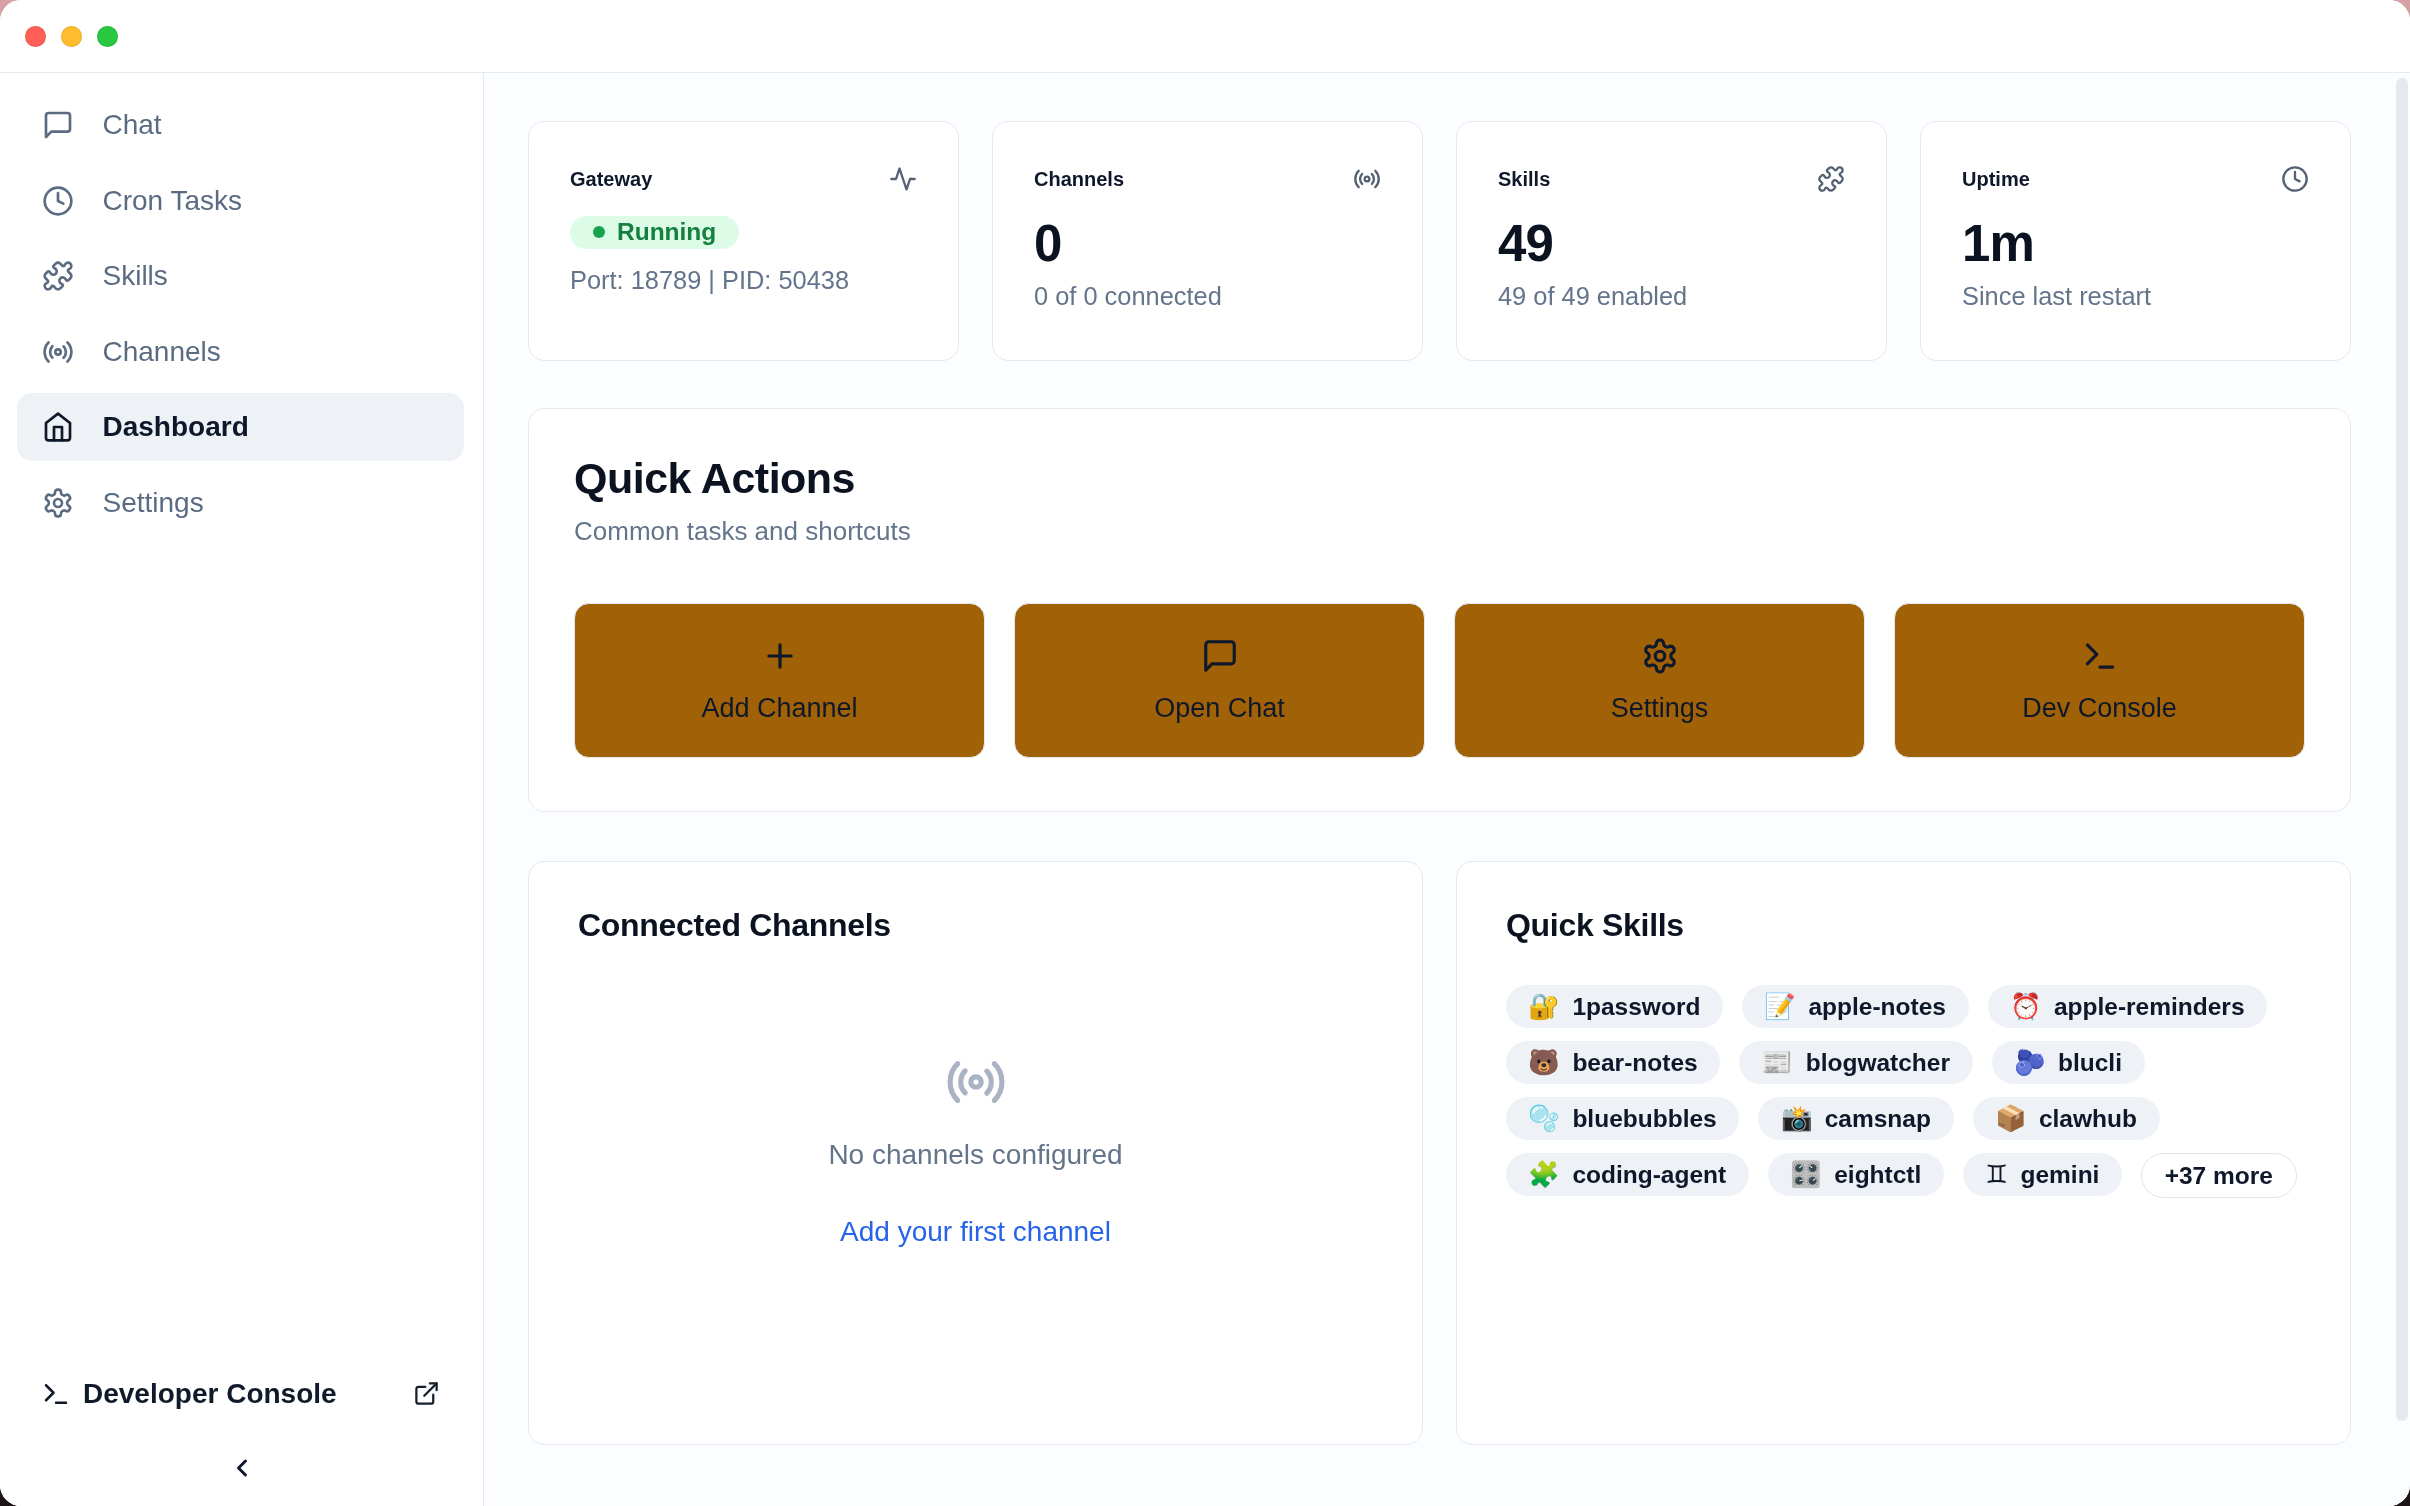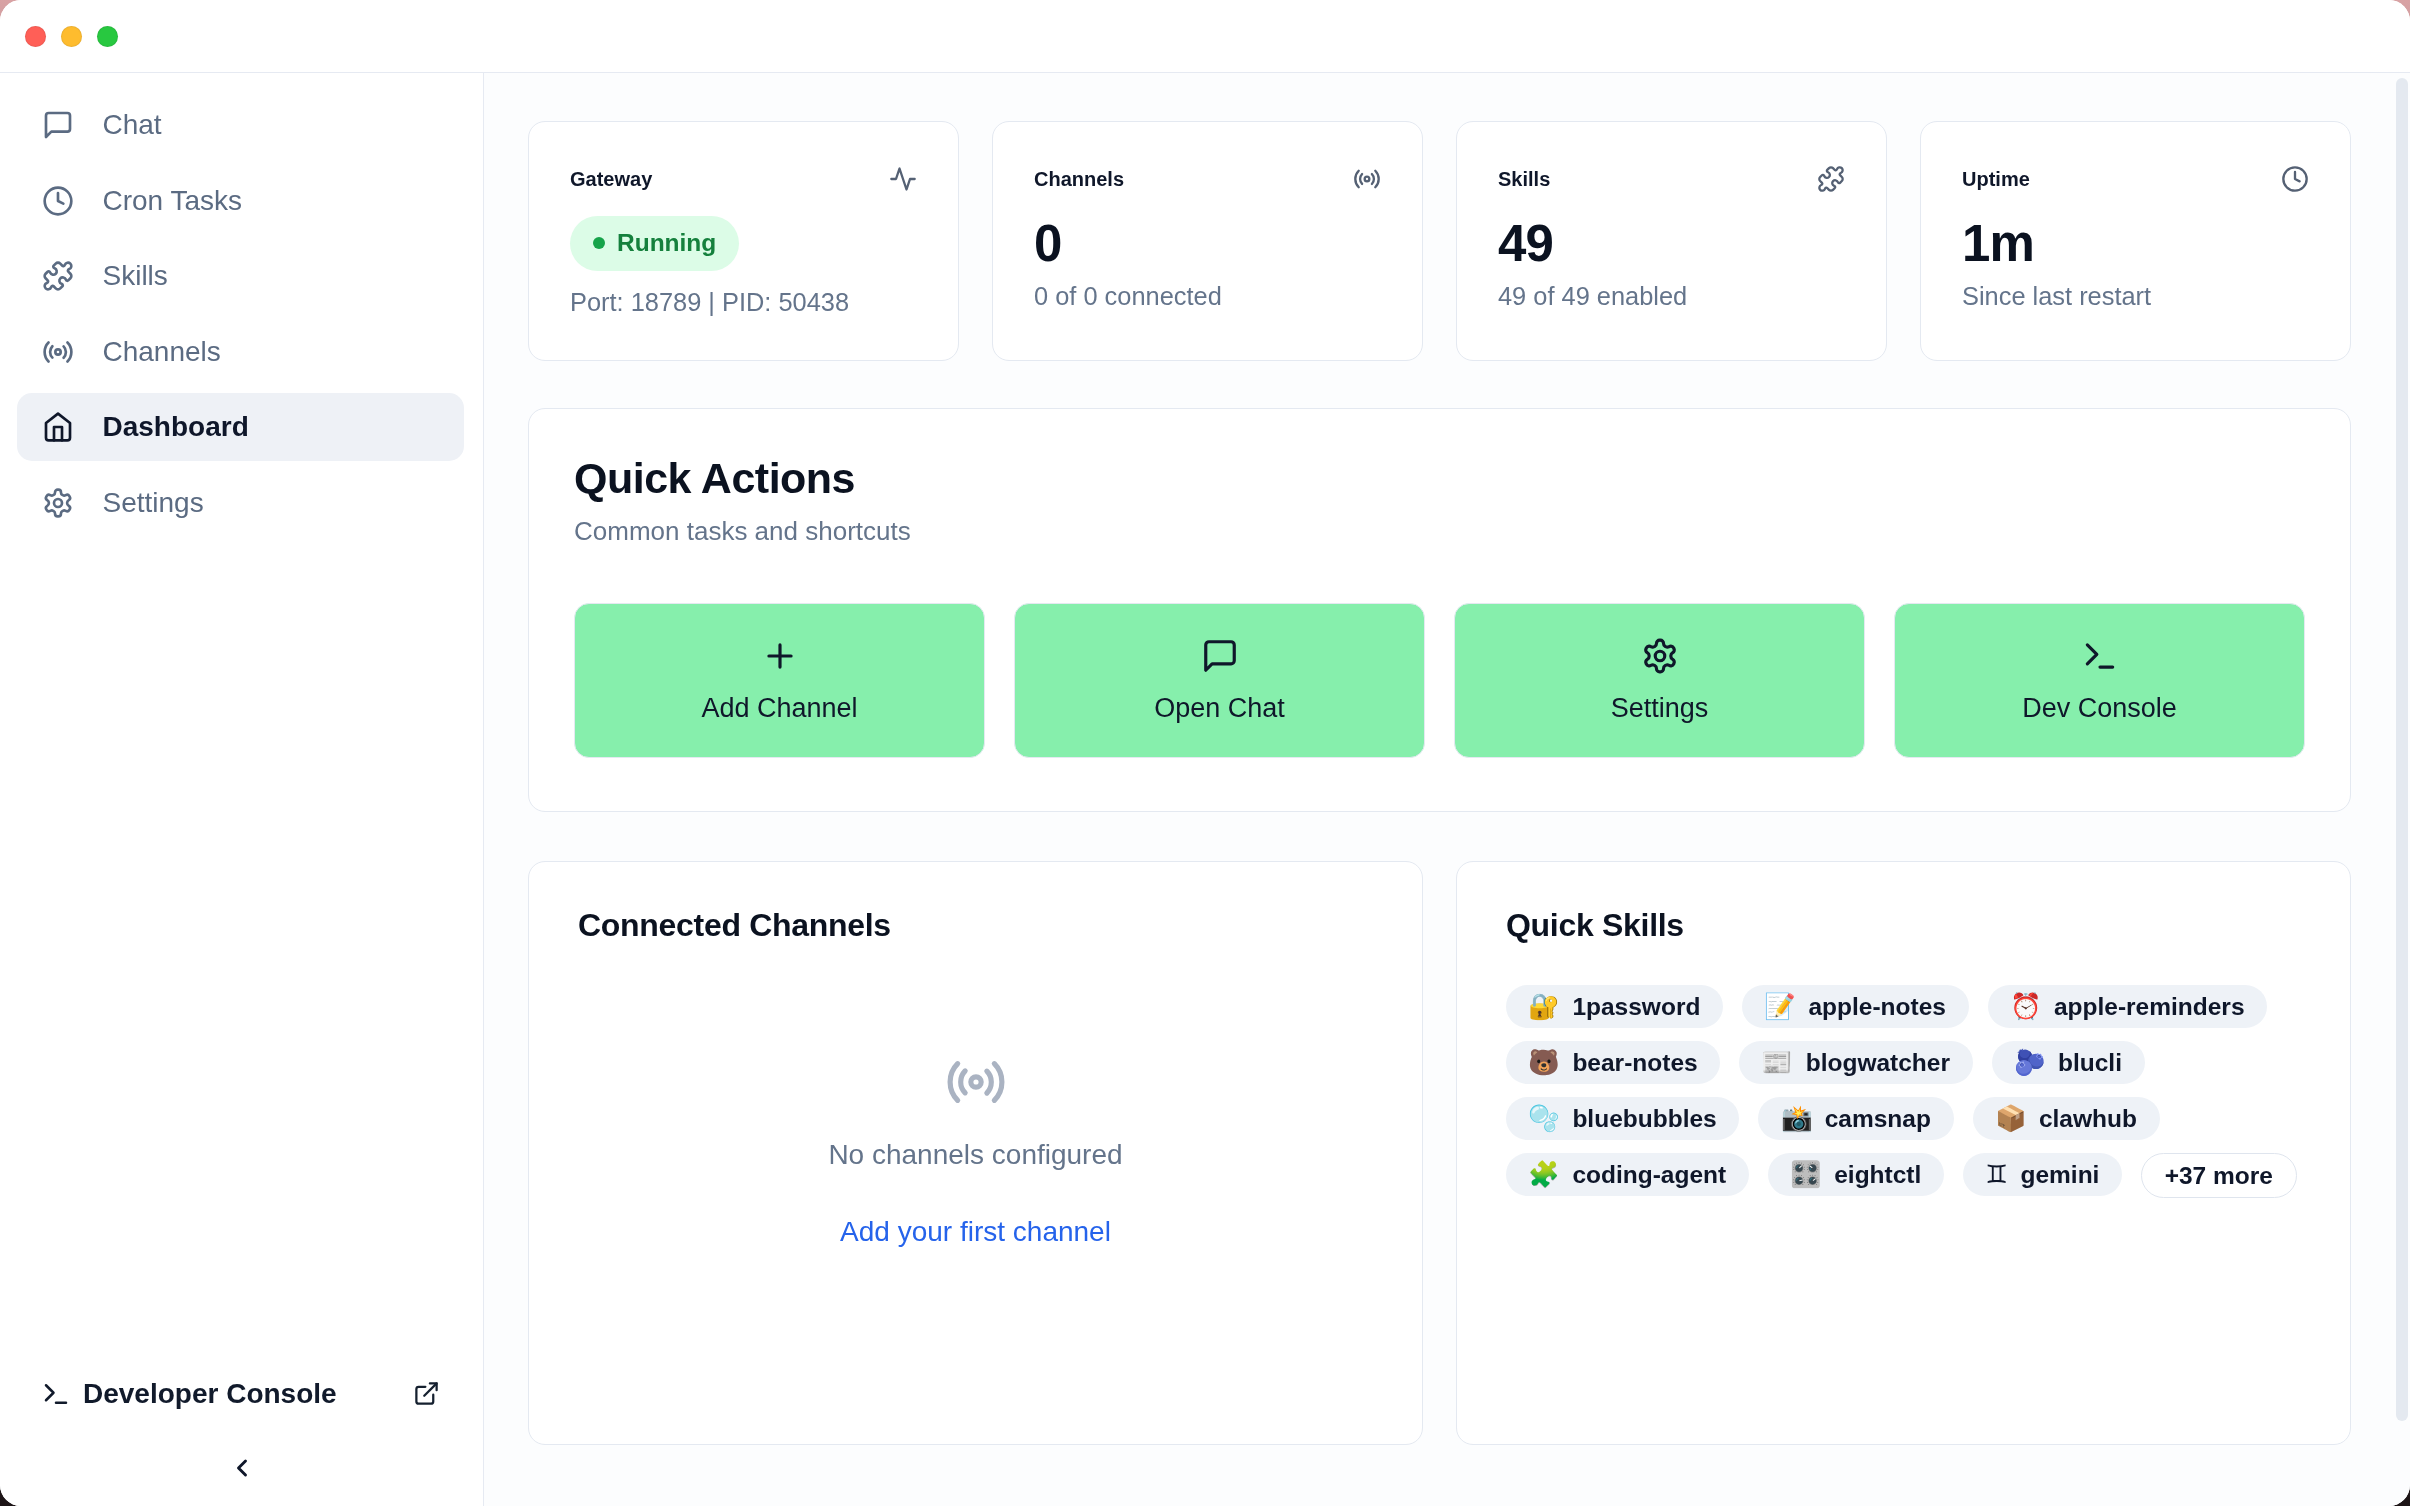--- a/index.html
+++ b/index.html
@@ -43,29 +43,29 @@
   .card{background:#fff;border:1.4px solid #e4e9f1;border-radius:17px;box-sizing:border-box;}
   
   .stats-grid{display:grid;grid-template-columns:repeat(4,1fr);gap:33px;}
   .stat-card{height:240px;padding:43px 41px;}
   .stat-head{display:flex;align-items:center;justify-content:space-between;}
   .stat-title{font-size:20px;font-weight:600;color:#0f172a;}
   .stat-head svg{color:#556174;}
   .stat-value{font-size:51px;font-weight:700;color:#0b1220;margin-top:24.5px;letter-spacing:-0.9px;line-height:1;}
   .stat-detail{font-size:25.4px;color:#64748b;margin-top:13px;}
   .badge{display:inline-flex;align-items:center;gap:12.2px;background:#dcfce7;color:#15803d;
-    font-weight:600;font-size:24.5px;height:55px;padding:0 22.6px;border-radius:941px;margin-top:22.6px;}
+    font-weight:600;font-size:24.5px;height:33px;padding:0 22.6px;border-radius:941px;margin-top:22.6px;}
   .dot{width:12.2px;height:12.2px;border-radius:50%;background:#16a34a;}
   .gateway-detail{margin-top:17px;}
   
   .qa-panel{margin-top:47px;padding:45px 45px 53px;}
   .qa-title{font-size:43px;font-weight:700;letter-spacing:-0.5px;color:#0b1220;}
   .qa-sub{font-size:26px;color:#64748b;margin-top:13px;}
   .qa-grid{margin-top:56px;display:grid;grid-template-columns:repeat(4,1fr);gap:29px;}
-  .qa-btn{height:155px;border:1.4px solid #e4e9f1;border-radius:15px;background:#86efac;
+  .qa-btn{height:155px;border:1.4px solid #e4e9f1;border-radius:15px;background:#a16207;
     display:flex;flex-direction:column;align-items:center;justify-content:center;gap:18px;
     font-size:27px;font-weight:500;color:#0f172a;font-family:inherit;cursor:pointer;}
   
   .bottom-grid{margin-top:49px;display:grid;grid-template-columns:1fr 1fr;gap:33px;}
   .bottom-card{height:584px;padding:45px 49px;}
   .card-title{font-size:32px;font-weight:700;color:#0b1220;letter-spacing:-0.3px;}
   .empty{margin-top:107px;text-align:center;}
   .empty svg{color:#aab3c2;}
   .empty-text{font-size:28px;color:#64748b;margin-top:23px;}
   .empty-cta{font-size:28px;color:#2563eb;font-weight:500;margin-top:45px;cursor:pointer;}

